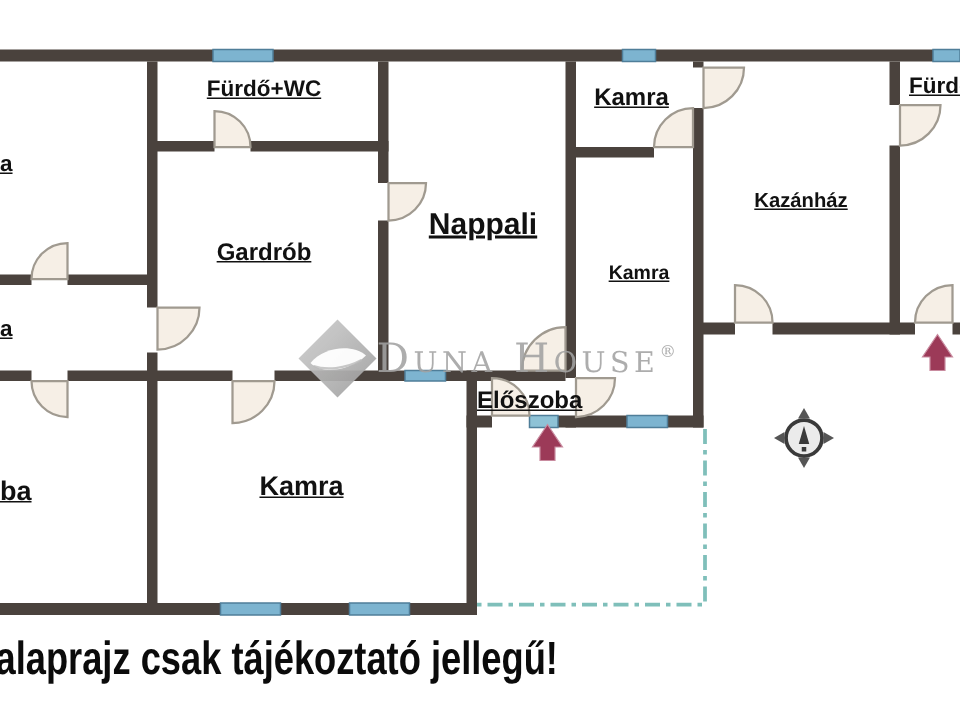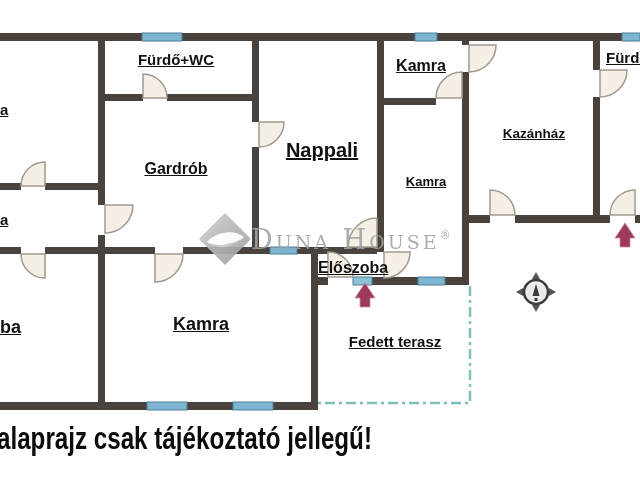--- a/index.html
+++ b/index.html
@@ -136,21 +136,20 @@
 
   <div class="lbl" style="left:106px;top:52px;width:140px;font-size:15px;">Fürdő+WC</div>
   <div class="lbl" style="left:384px;top:57px;width:74px;font-size:16px;">Kamra</div>
   <div class="lbl lbl-left" style="left:606px;top:50px;font-size:15px;">Fürdő</div>
   <div class="lbl" style="left:106px;top:160px;width:140px;font-size:16px;">Gardrób</div>
   <div class="lbl" style="left:262px;top:139px;width:120px;font-size:20px;">Nappali</div>
   <div class="lbl" style="left:386px;top:175px;width:80px;font-size:13px;">Kamra</div>
   <div class="lbl" style="left:474px;top:127px;width:120px;font-size:13.5px;">Kazánház</div>
   <div class="lbl" style="left:318px;top:259px;width:64px;font-size:16px;">Előszoba</div>
   <div class="lbl" style="left:141px;top:315px;width:120px;font-size:18px;">Kamra</div>
-  <div class="lbl" style="left:325px;top:334px;width:140px;font-size:15px;">Fedett terasz</div>
 
   <div class="lbl lbl-left" style="left:0px;top:102px;font-size:15px;">a</div>
   <div class="lbl lbl-left" style="left:0px;top:212px;font-size:15px;">a</div>
   <div class="lbl lbl-left" style="left:0px;top:318px;font-size:18px;">ba</div>
 
   <div id="disclaimer">alaprajz csak tájékoztató jellegű!</div>
 
 </div>
 
 </body></html>

